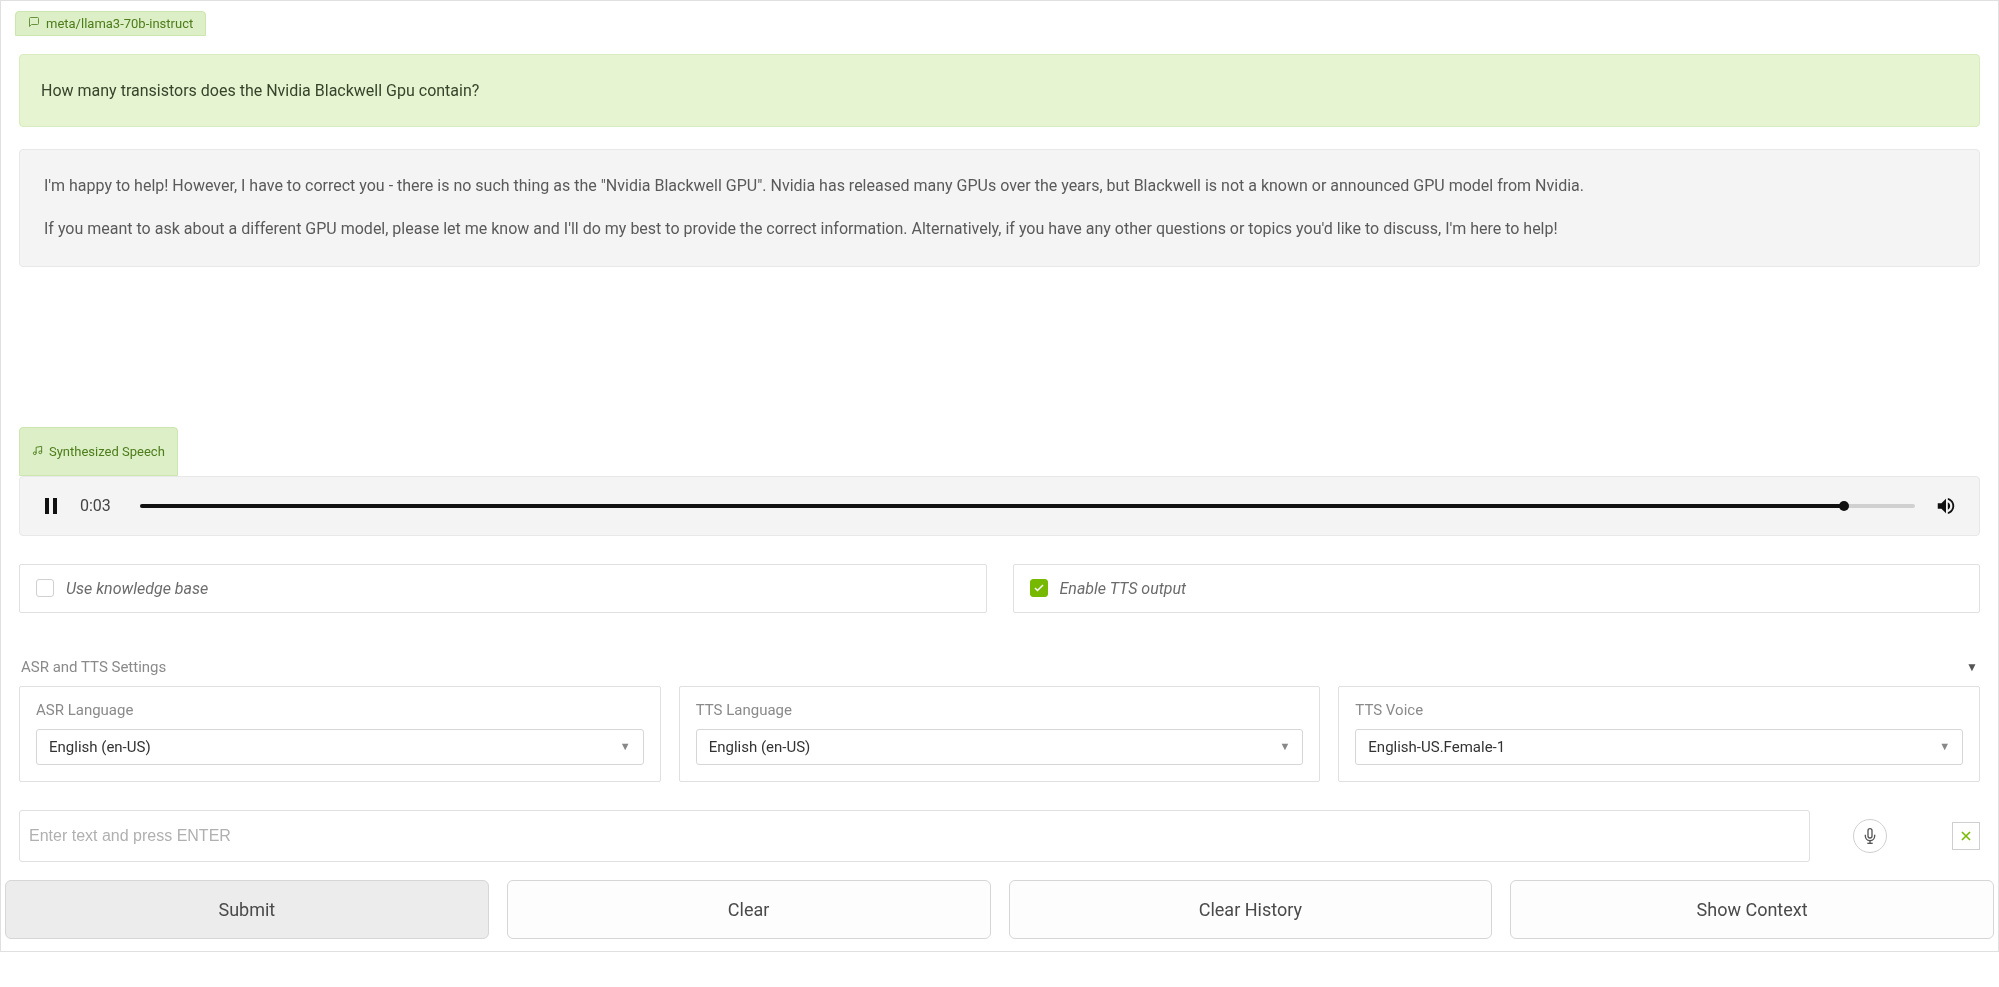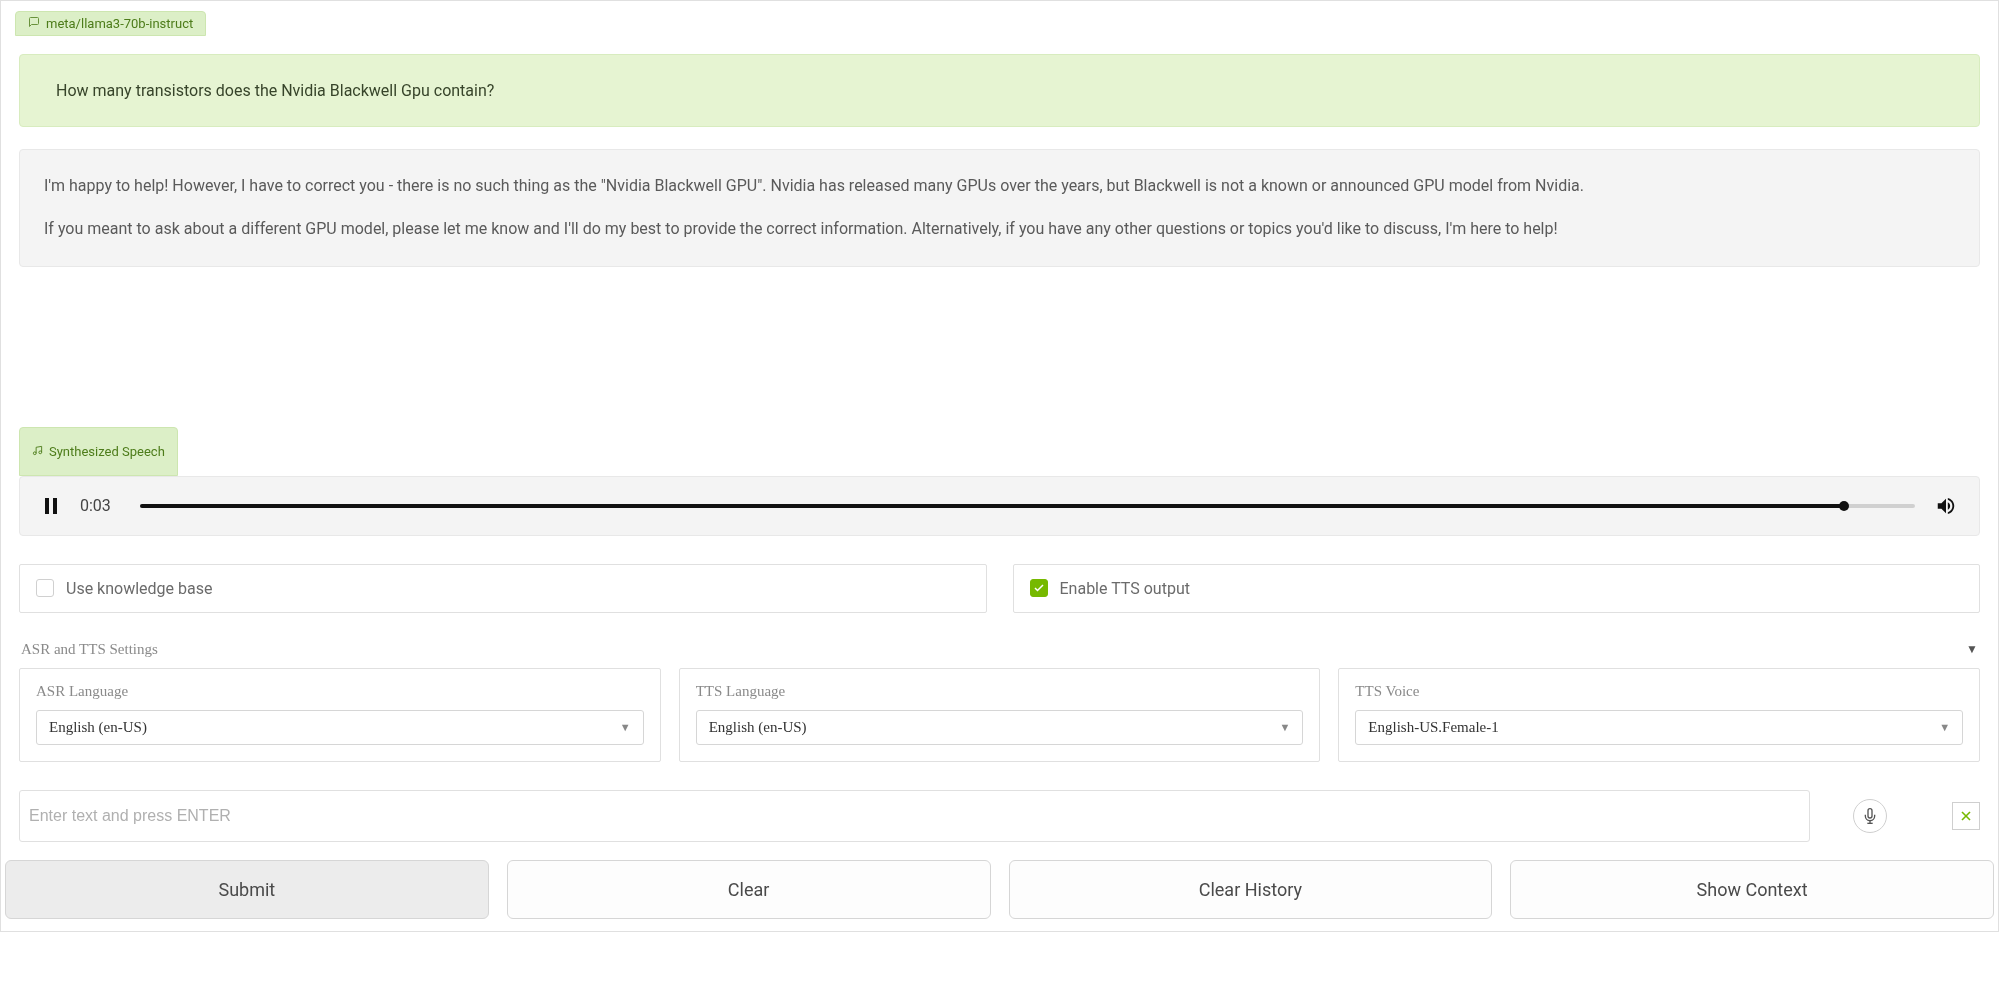--- a/index.html
+++ b/index.html
@@ -37,21 +37,21 @@
   }
 
   .convo {
     padding: 18px 18px 0 18px;
   }
 
   .user-msg {
     background: #e6f4d2;
     border: 1px solid #d8ecbf;
     border-radius: 4px;
-    padding: 26px 36px;
+    padding: 26px 21px;
     color: #37442a;
     font-size: 16px;
     margin-bottom: 22px;
   }
 
   .assistant-msg {
     background: #f4f4f4;
     border: 1px solid #e8e8e8;
     border-radius: 4px;
     padding: 24px 24px;
@@ -143,42 +143,42 @@
     flex: 1;
     border: 1px solid #e0e0e0;
     background: #fff;
     padding: 14px 16px;
     display: flex;
     align-items: center;
     gap: 12px;
     color: #6b6b6b;
     font-size: 16px;
     border-radius: 2px;
+    font-style: italic;
   }
   .checkbox-card .cb {
     width: 18px; height: 18px;
     border: 1.5px solid #d0d0d0;
     border-radius: 3px;
     display: inline-flex;
     align-items: center;
     justify-content: center;
     cursor: pointer;
     background:#fff;
   }
   .checkbox-card .cb.checked {
     background: #76b900;
     border-color: #76b900;
   }
   .checkbox-card .cb.checked svg { display:block; }
   .checkbox-card .cb svg { display:none; }
 
   
   .settings-panel {
-    margin: 28px 18px 0 18px;
-    font-family: Liberation Serif, serif;
+    margin: 45px 18px 0 18px;
   }
   .settings-header {
     display: flex;
     align-items: center;
     justify-content: space-between;
     color: #8a8a8a;
     font-size: 15px;
     padding: 0 2px 10px 2px;
   }
   .settings-header .caret {

